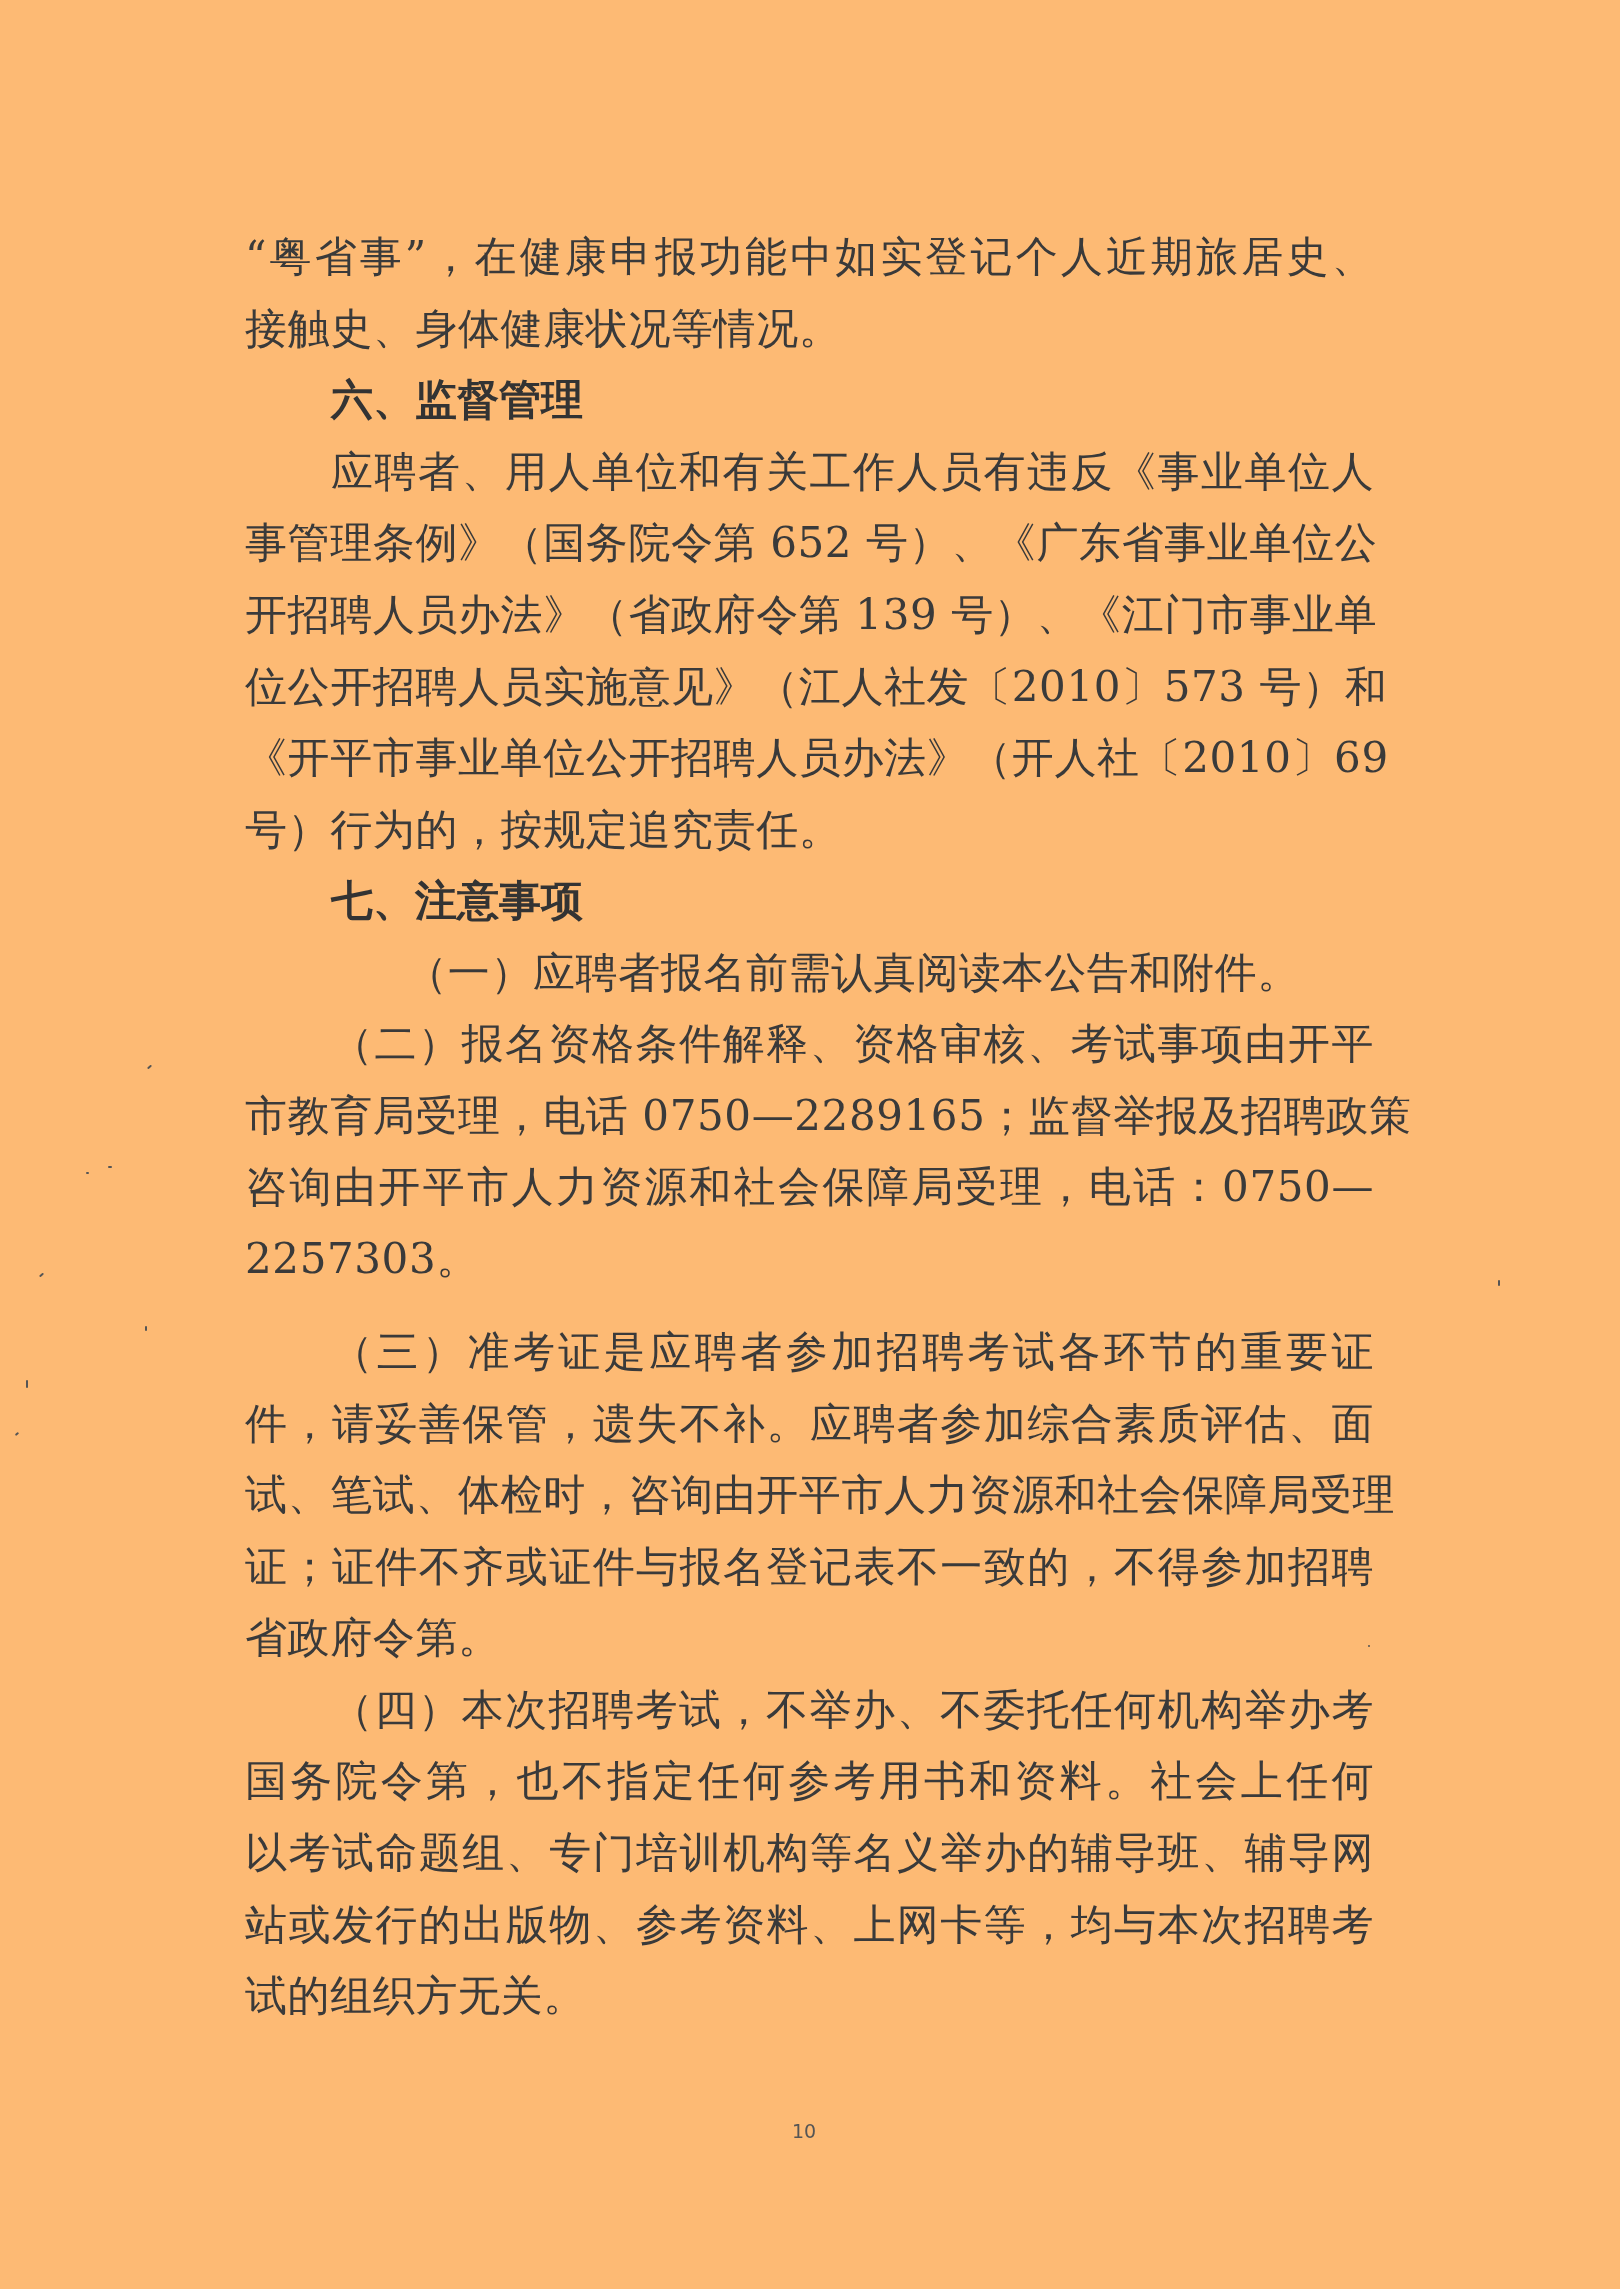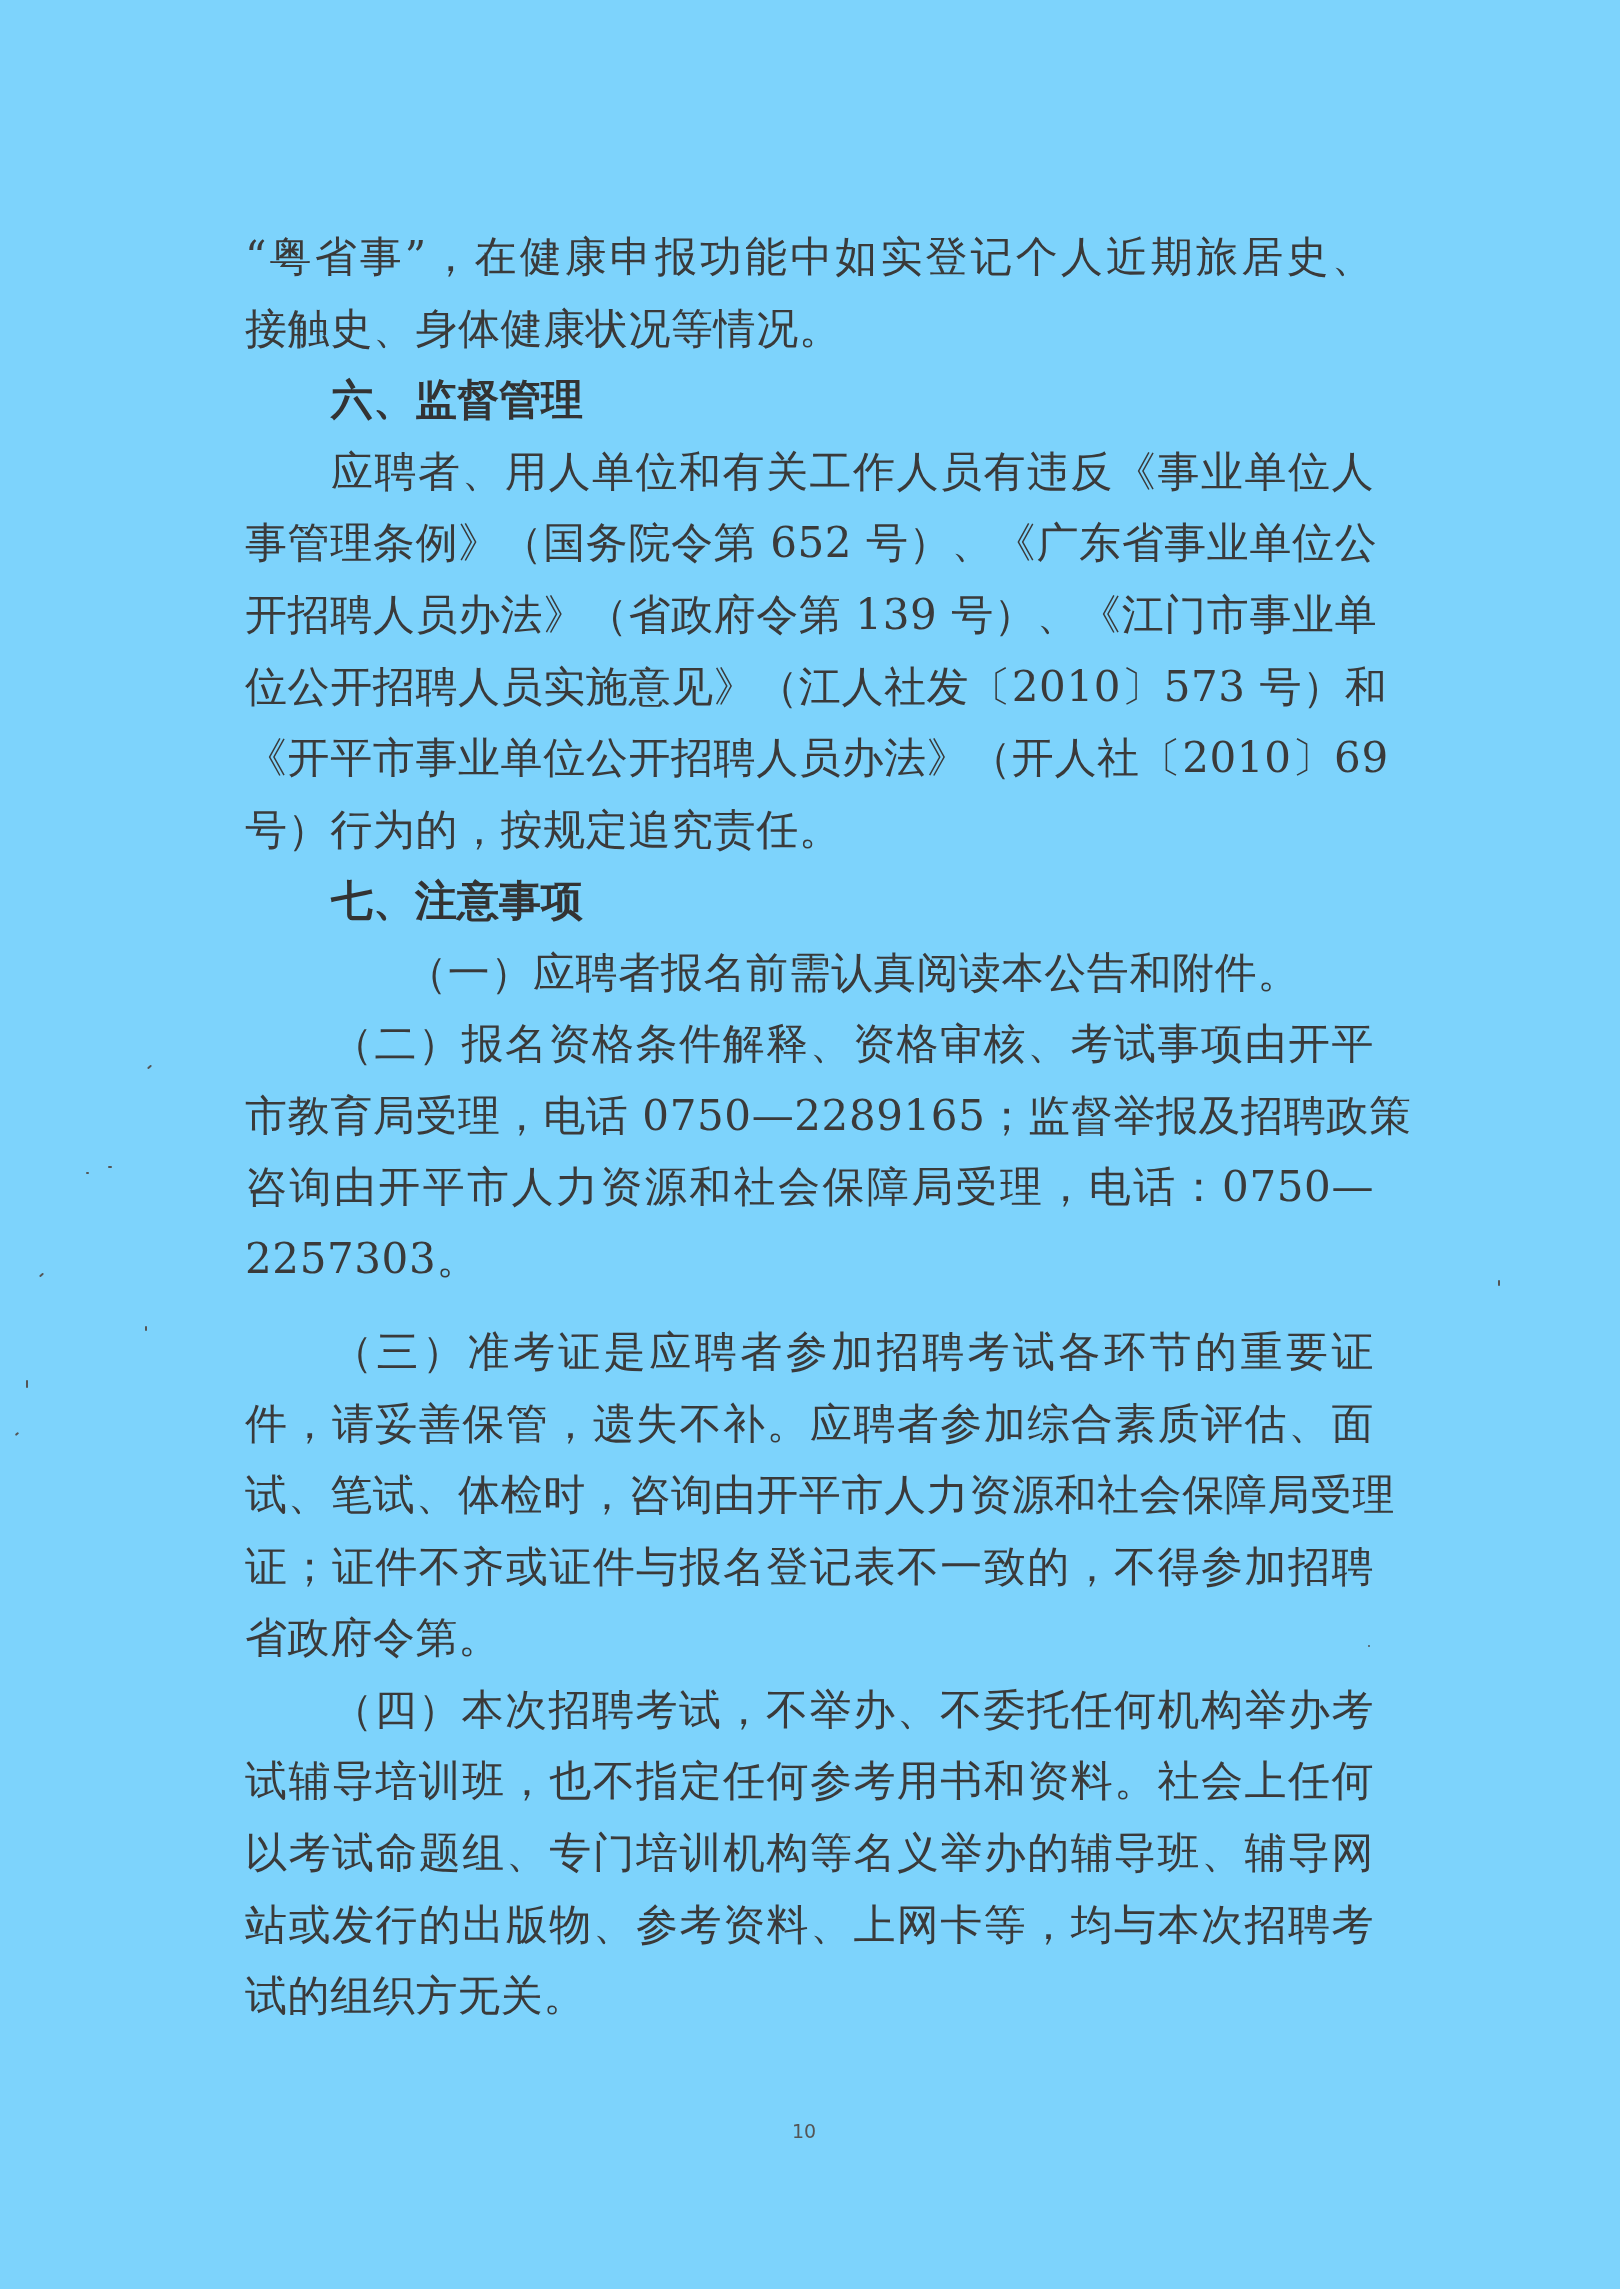--- a/index.html
+++ b/index.html
@@ -13,21 +13,21 @@
       position: relative;
       overflow: hidden;
       font-family: "DejaVu Serif", "Liberation Serif", serif;
       color: #3c3c3c;
     }
     .page {
       position: absolute;
       left: 0; top: 0;
       width: 1620px;
       height: 2290px;
-      background: #7dd3fc;
+      background: #fdba74;
     }
     .line {
       position: absolute;
       left: 245px;
       width: 1129px;
       height: 47px;
       font-size: 42px;
       line-height: 47px;
       white-space: nowrap;
       letter-spacing: 0.6px;
@@ -89,21 +89,21 @@
   <div class="line justify" style="top:1163px">咨询由开平市人力资源和社会保障局受理，电话：0750—</div>
   <div class="line" style="top:1235px">2257303。</div>
 
   <div class="line justify" style="top:1400px">件，请妥善保管，遗失不补。应聘者参加综合素质评估、面</div>
   <div class="line indent justify" style="top:1328px">（三）准考证是应聘者参加招聘考试各环节的重要证</div>
   <div class="line justify" style="top:1471px">试、笔试、体检时，咨询由开平市人力资源和社会保障局受理</div>
   <div class="line justify" style="top:1543px">证；证件不齐或证件与报名登记表不一致的，不得参加招聘</div>
   <div class="line" style="top:1614px">省政府令第。</div>
 
   <div class="line indent justify" style="top:1686px">（四）本次招聘考试，不举办、不委托任何机构举办考</div>
-  <div class="line justify" style="top:1757px">试辅导培训班，也不指定任何参考用书和资料。社会上任何</div>
+  <div class="line justify" style="top:1757px">国务院令第，也不指定任何参考用书和资料。社会上任何</div>
   <div class="line justify" style="top:1829px">以考试命题组、专门培训机构等名义举办的辅导班、辅导网</div>
   <div class="line justify" style="top:1901px">站或发行的出版物、参考资料、上网卡等，均与本次招聘考</div>
   <div class="line" style="top:1972px">试的组织方无关。</div>
 
   <div class="page-number">10</div>
 
   <span class="speck" style="left:147px; top:1066px; width:4.9px; height:2px; transform:rotate(-40deg)"></span>
   <span class="speck" style="left:86px; top:1172px; width:2.9px; height:2px"></span>
   <span class="speck" style="left:108px; top:1166px; width:3.9px; height:2px"></span>
   <span class="speck" style="left:39px; top:1274px; width:4.9px; height:2px; transform:rotate(-40deg)"></span>

